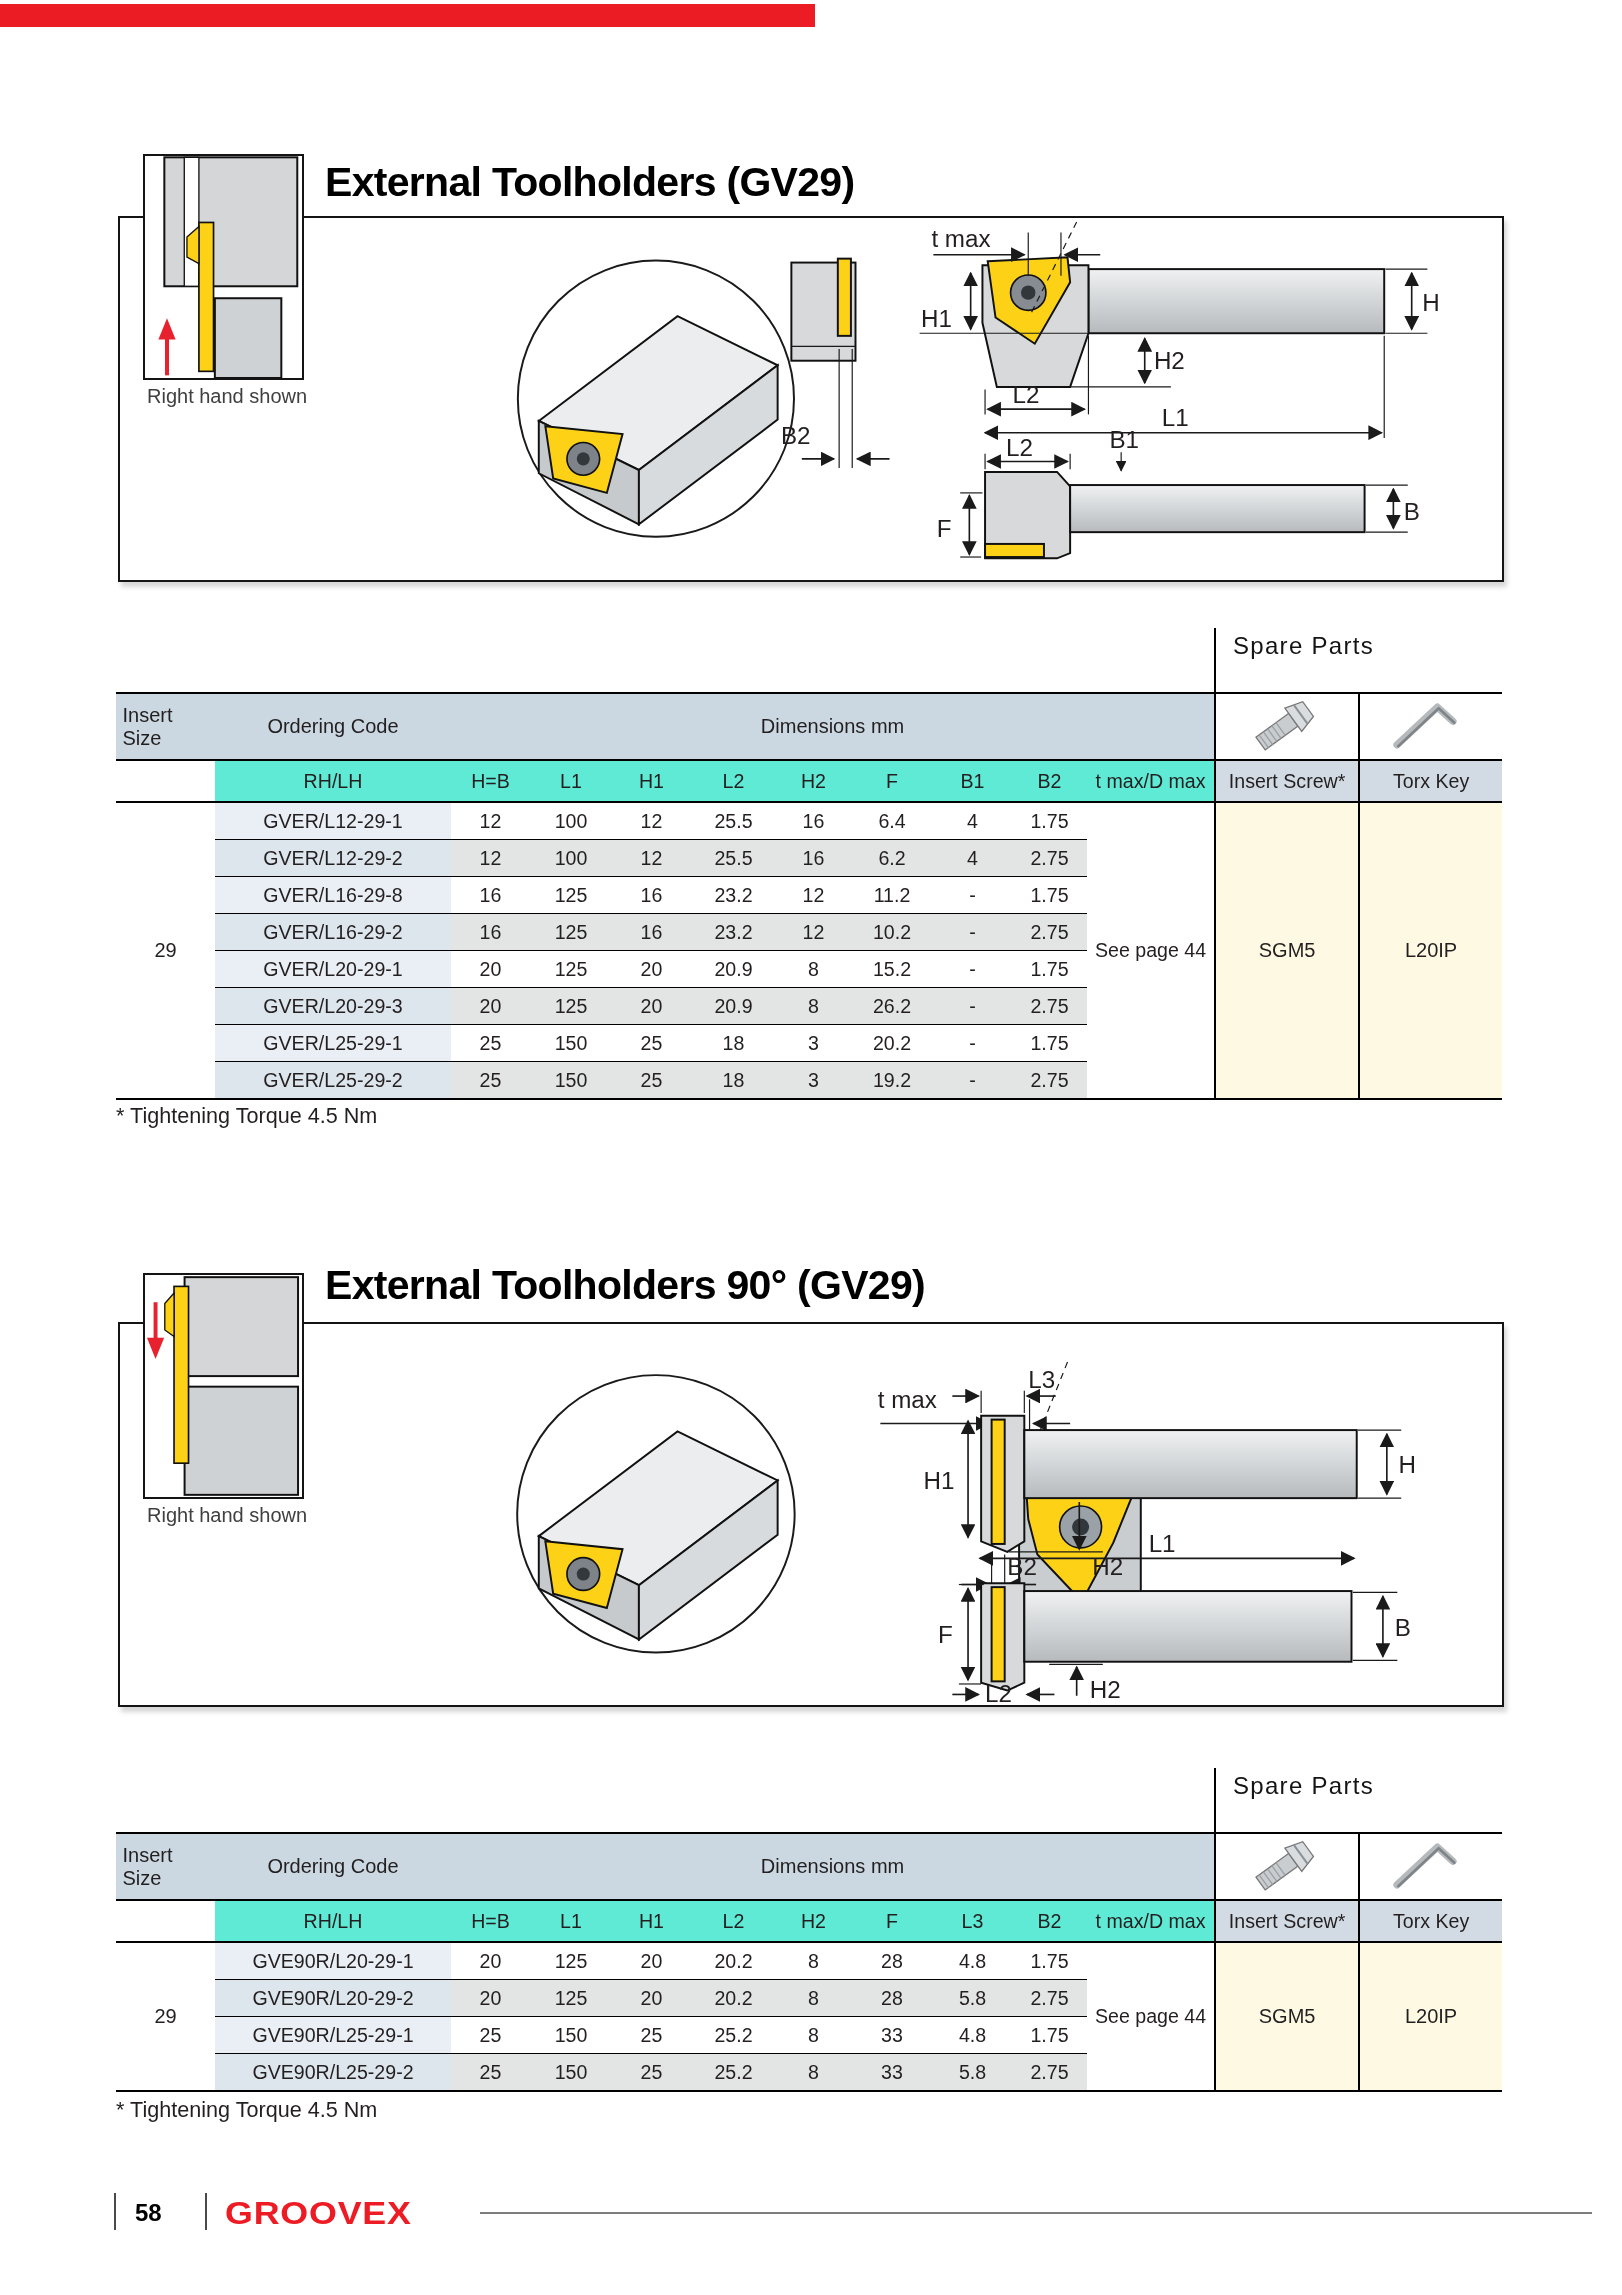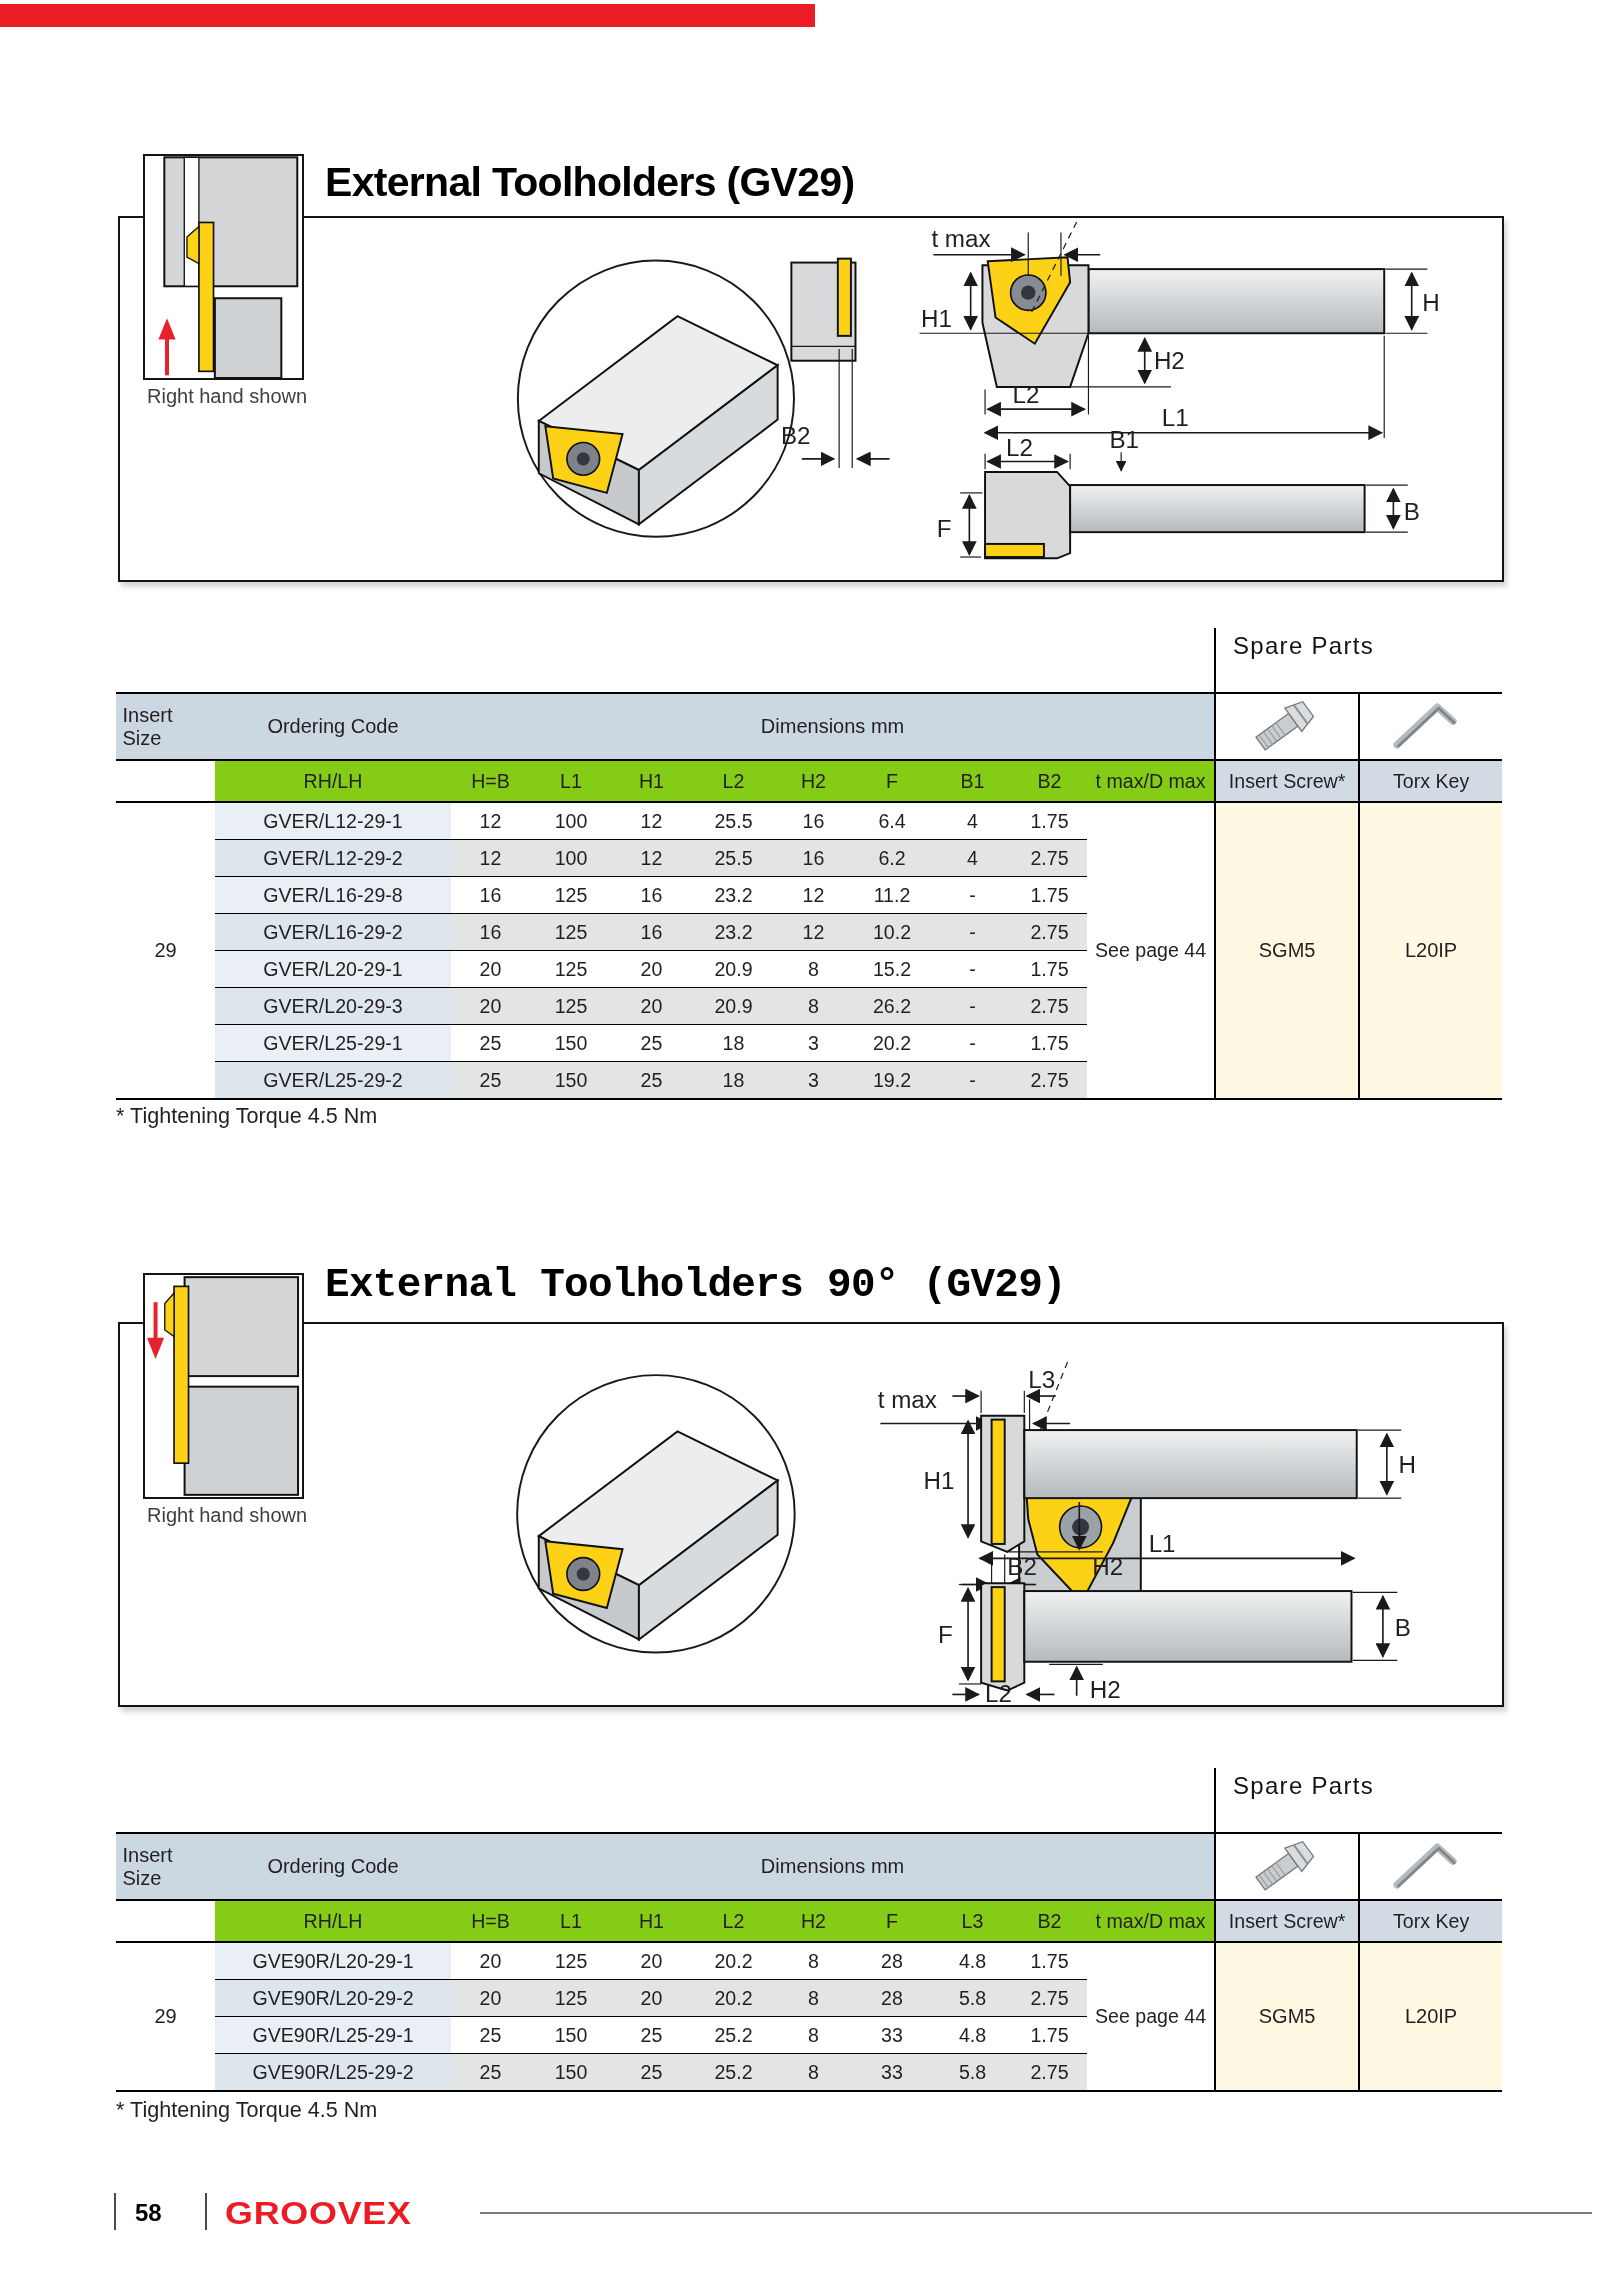--- a/index.html
+++ b/index.html
@@ -15,21 +15,21 @@
   .caption{position:absolute;left:147px;font-size:20px;color:#404040;white-space:nowrap;}
   
   .spare-lab{position:absolute;font-size:24px;letter-spacing:1.3px;color:#141414;white-space:nowrap;}
   .stub{position:absolute;width:2px;background:#000;}
   table.cat{position:absolute;left:116px;border-collapse:collapse;table-layout:fixed;width:1384px;color:#231f20;}
   table.cat th,table.cat td{padding:0;font-weight:400;overflow:hidden;}
   .hrow th{height:65px;background:#cbd8e2;font-size:20px;vertical-align:middle;}
   .hrow th.ins-h{text-align:left;padding-left:6.5px;}
   .hrow th.ph{background:#ffffff;}
   .hrow th{border-top:2.6px solid #000;}
-  .srow th{height:40px;background:#84cc16;font-size:19.6px;font-weight:700;text-align:center;border-top:2px solid #000;border-bottom:2.6px solid #000;}
+  .srow th{height:40px;background:#5eead4;font-size:19.6px;font-weight:700;text-align:center;border-top:2px solid #000;border-bottom:2.6px solid #000;}
   .srow th.blank{background:#fff;}
   .srow th.sp{background:#d2dbe3;}
   .srow .rg{font-weight:400;}
   tbody td{height:36px;text-align:center;font-size:19.6px;}
   tbody .c-code,tbody .c-dim{border-bottom:1.3px solid #000;}
   tbody tr:nth-child(odd) .c-dim{background:#ffffff;}
   tbody tr:nth-child(even) .c-dim{background:#e3e5e4;}
   tbody tr:nth-child(odd) .c-code{background:#eaeff5;}
   tbody tr:nth-child(even) .c-code{background:#dde5ed;}
   tbody .c-ins{background:#fff;font-size:20px;}
@@ -308,21 +308,21 @@
         <td class="c-dim">18</td>
         <td class="c-dim">3</td>
         <td class="c-dim">19.2</td>
         <td class="c-dim">-</td>
         <td class="c-dim">2.75</td>
       </tr>
     </tbody>
 </table>
 <div class="footnote" style="top:1103px;">* Tightening Torque 4.5 Nm</div>
 
-<div class="sec-title" style="top:1262px;font-family:Liberation Mono, monospace;">External Toolholders 90° (GV29)</div>
+<div class="sec-title" style="top:1262px;">External Toolholders 90° (GV29)</div>
 
 <div class="dbox" style="top:1322px;height:381px;">
 <svg width="1382" height="381" viewBox="0 0 2112 582">
   <defs>
     <marker id="ar2" viewBox="0 0 10 10" refX="9" refY="5" markerWidth="9" markerHeight="9" orient="auto-start-reverse">
           <path d="M0,0L10,5L0,10z" fill="#1a1a1a"></path>
         </marker>
     <linearGradient id="gm2" x1="0" y1="0" x2="0" y2="1">
           <stop offset="0" stop-color="#f0f1f2"></stop>
           <stop offset="0.55" stop-color="#cfd3d5"></stop>

